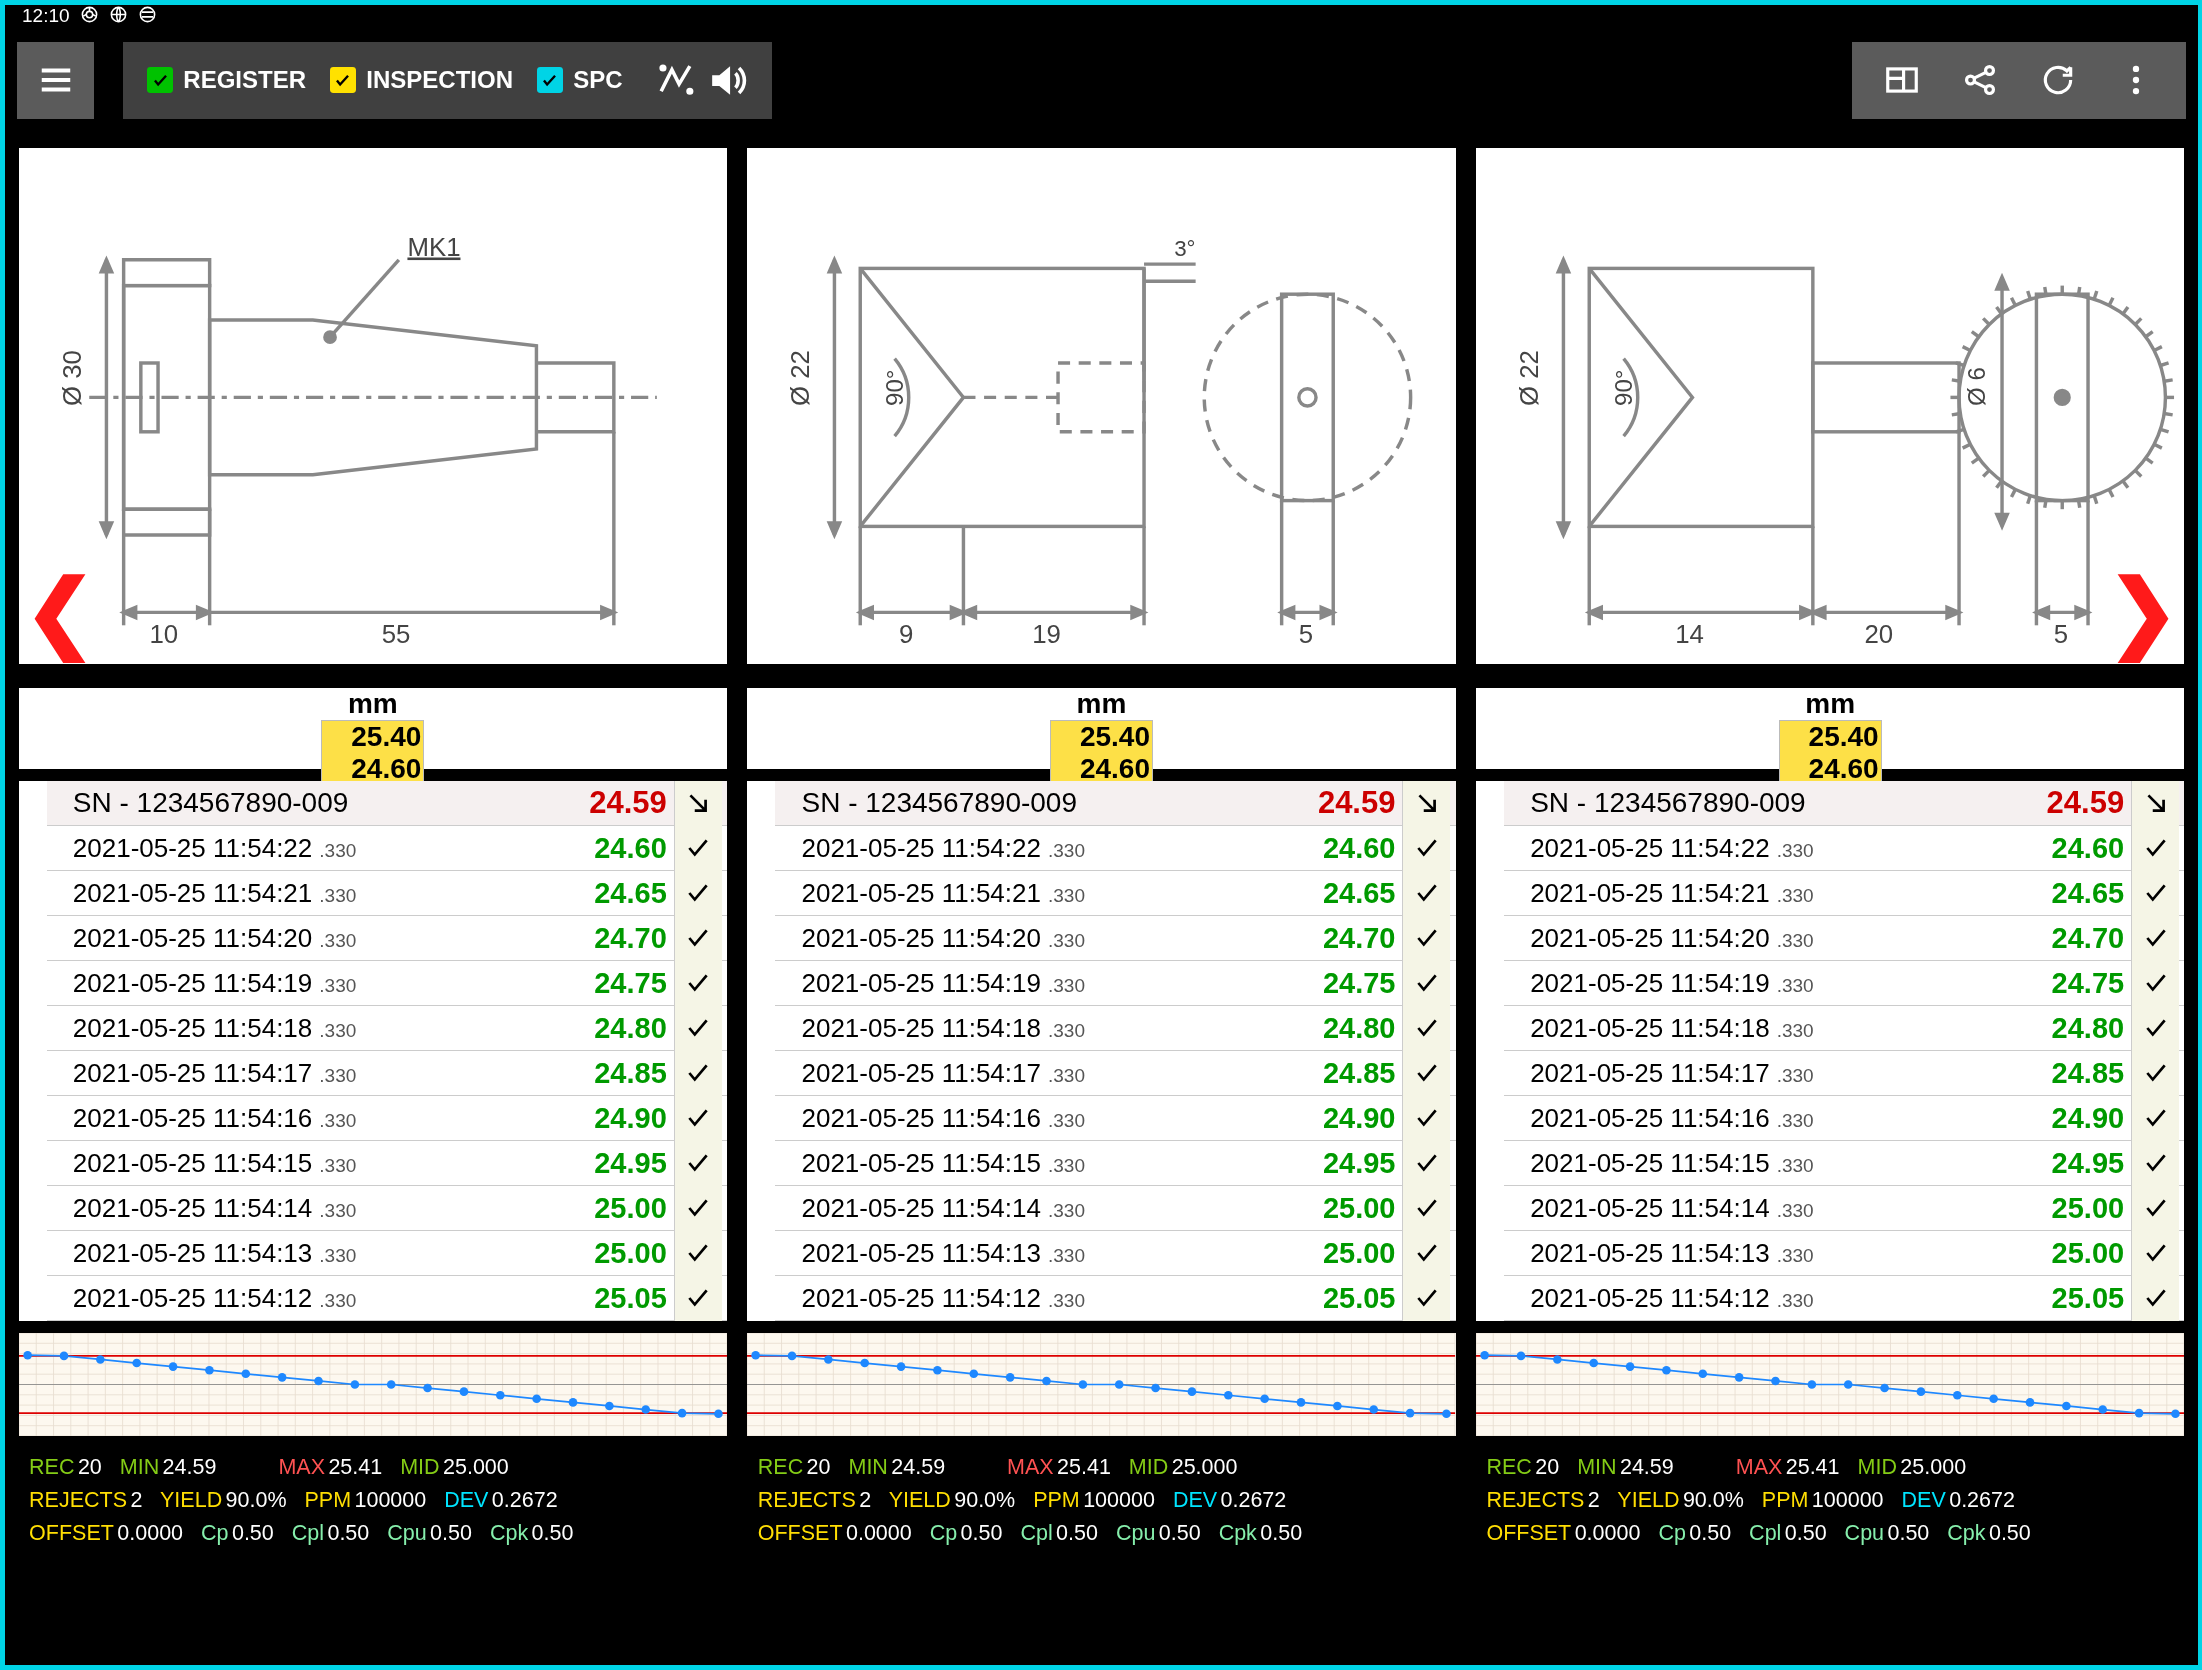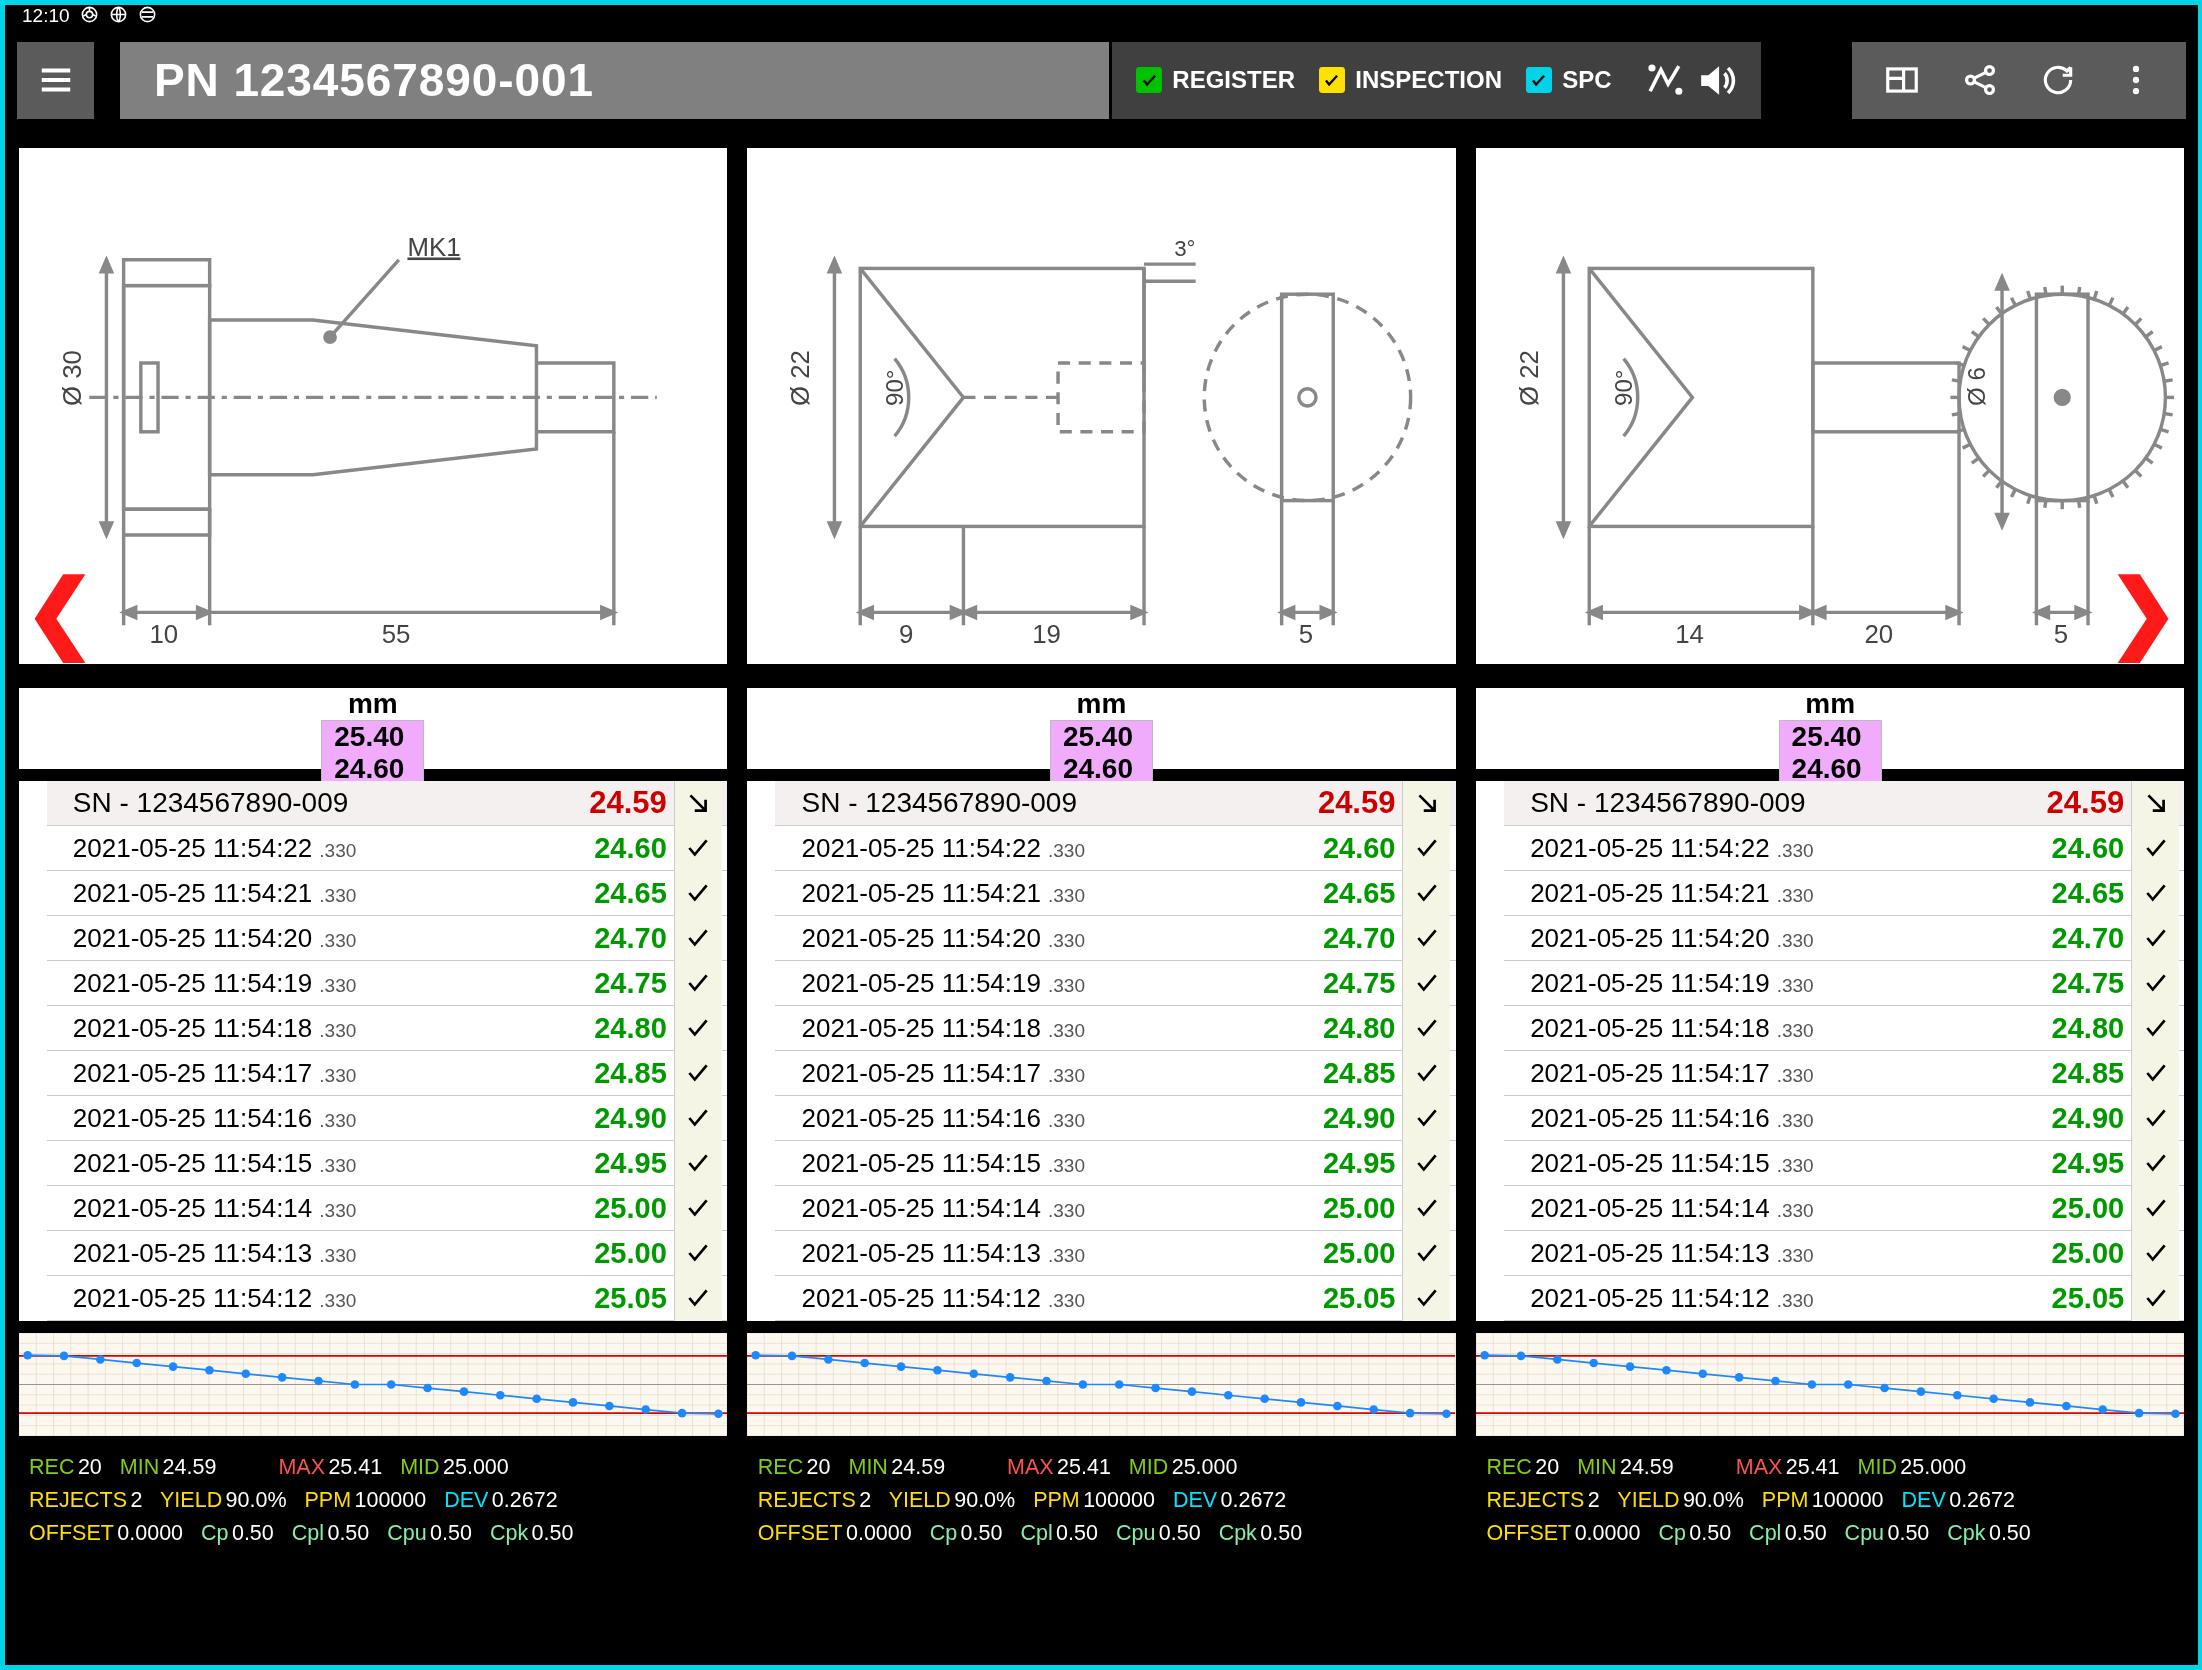--- a/index.html
+++ b/index.html
@@ -35,21 +35,21 @@
 
   .drawing-box { background:#fff; height: 516px; position: relative; display:flex; align-items:center; justify-content:center; }
   .drawing-box svg { width: 100%; height: 100%; }
 
   .nav-left, .nav-right { position:absolute; top: calc(20.6px + 516px - 103px); font-size: 86px; font-weight: 900; color:#ff1a1a; z-index: 5; }
   .nav-left { left: 19px; }
   .nav-right { right: 19px; }
 
   .tol-box { margin-top: 24px; background:#fff; height: 81px; display:flex; align-items:center; padding: 0 12px; font-size: 28px; font-weight: 600; flex-direction: column; }
   .tol-box .unit { flex:1; }
-  .tol-box .lims { display:flex; flex-direction:column; text-align:right; width: 103px; background:#f0abfc; border:0.9px solid #bbb; height: 100%; justify-content:flex-end; padding-right:19px; }
+  .tol-box .lims { display:flex; flex-direction:column; text-align:right; width: 103px; background:#fde047; border:0.9px solid #bbb; height: 100%; justify-content:flex-end; padding-right:2px; }
 
   .list { margin-top: 12px; background:#fff; display:flex; flex-direction:column; font-size: 26px; padding-left: 28px; }
   .row { display:flex; align-items:center; border-bottom:0.9px solid #ccc; height: 45px; padding: 0 5.2px 0 26px; }
   .row.sn { background:#f5f0f0; font-size: 28px; }
   .row .left { flex:1; display:flex; align-items:baseline; }
   .row .left .ts-ms { font-size: 19px; color:#555; margin-left:7px; }
   .row .val { width: 103px; text-align:right; font-weight:700; font-size: 29px; padding-right:6.9px; }
   .row .val.bad { color:#cc0000; }
   .row .val.good { color:#009a00; }
   .row .ic { width: 48px; height: 45px; display:flex; align-items:center; justify-content:center; background:#f5f5e6; border-left:0.9px solid #ccc; }
@@ -93,23 +93,20 @@
         <path d="M5 9h14M5 15h14"></path>
       </svg>
   </span>
 </div>
 
 <div class="app-bar">
   <div class="hamburger">
     <svg viewBox="0 0 24 24" fill="none" stroke="#fff" stroke-width="2.4">
         <path d="M3 6h18M3 12h18M3 18h18"></path>
       </svg>
-  </div>
-  <div class="title-box">
-    <span class="page-title">PN 1234567890-001</span>
   </div>
   <div class="toggle-group">
     <div class="tgl">
       <span class="chk green">
           <svg viewBox="0 0 24 24" fill="none" stroke="#000" stroke-width="3">
             <path d="M5 12l4 5 10-11"></path>
           </svg>
         </span>
       <span>REGISTER</span>
     </div>

